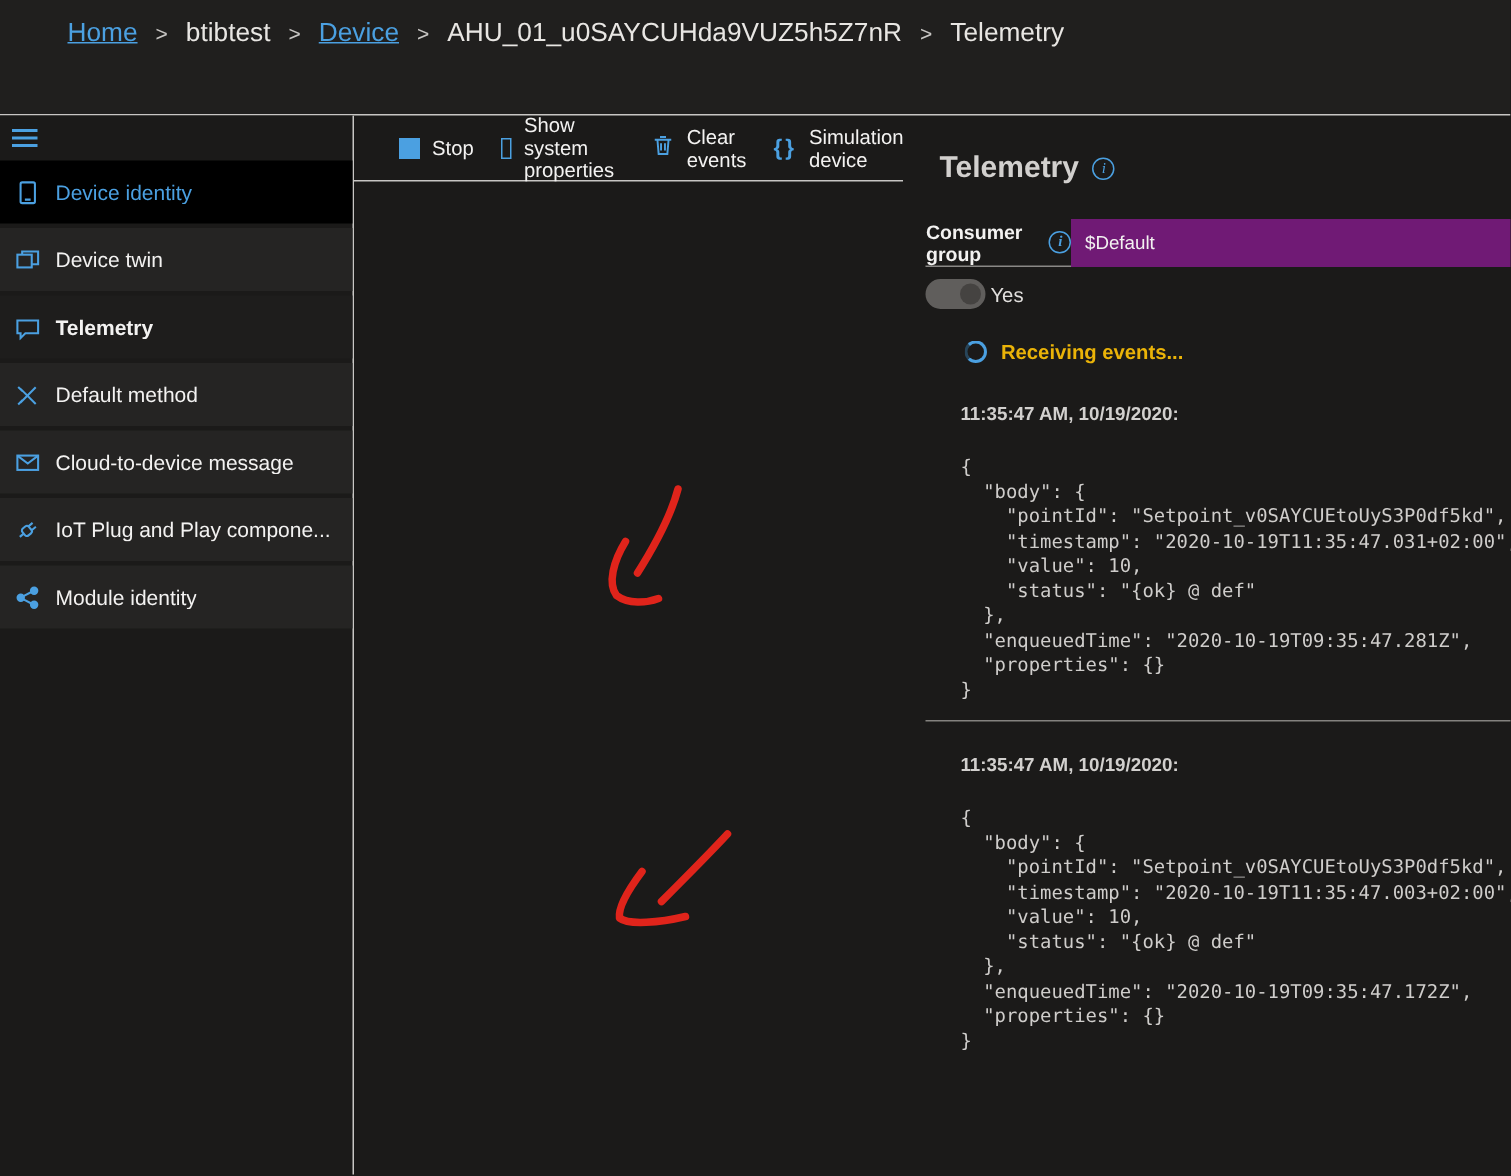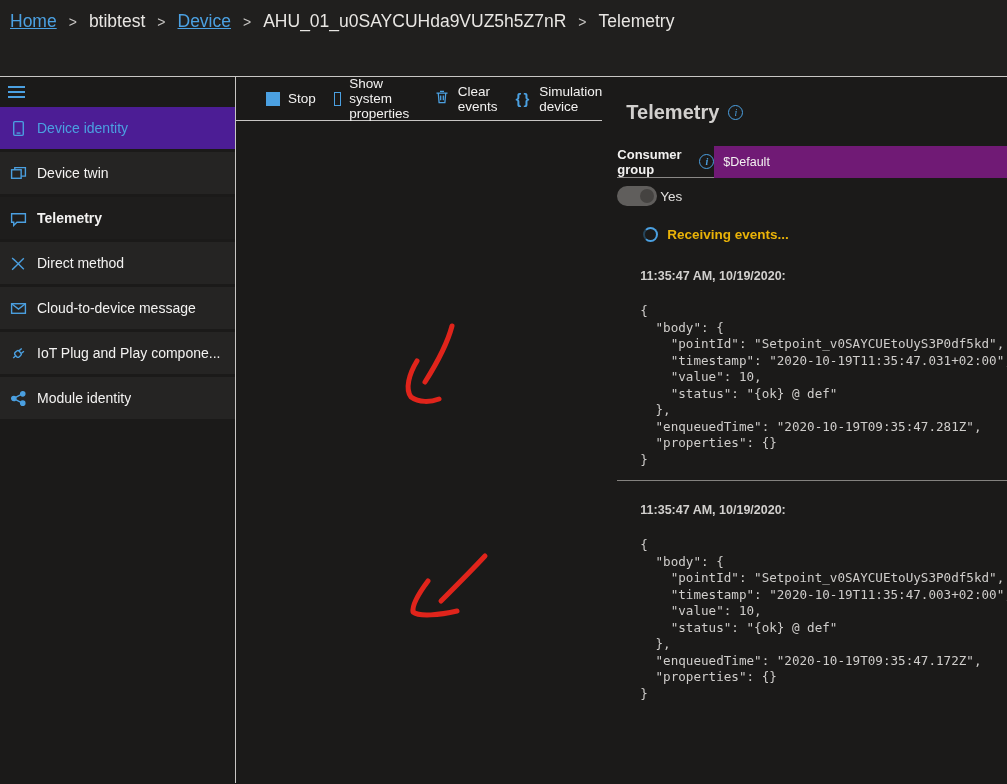--- a/index.html
+++ b/index.html
@@ -2,32 +2,32 @@
 <html><head>
 <meta charset="utf-8">
 <style>
   * { margin:0; padding:0; box-sizing:border-box; }
   html,body { width:1007px; height:784px; background:#1b1a19; overflow:hidden;
     font-family:"Liberation Sans", sans-serif; color:#f3f2f1; position:relative; }
 
   
   .header { height:77px; background:#201f1e; border-bottom:1px solid #c8c6c4;
     padding:11px 0 0 10px; }
-  .crumbs { display:flex; align-items:center; gap:12px; font-size:17.5px; color:#e8e6e3; }
+  .crumbs { display:flex; align-items:center; gap:12px; font-size:17.5px; color:#e8e6e3;margin-left:35px; }
   .crumb.link { color:#4ba0e1; text-decoration:underline; cursor:pointer; }
   .crumb-sep { color:#c8c6c4; font-size:14px; }
 
   
   .layout { display:flex; height:706px; }
   .sidebar { width:236px; background:#1b1a19; border-right:1px solid #c8c6c4; flex:none; }
   .burger-row { height:30px; padding:9px 0 0 8px; }
   .burger span { display:block; width:17px; height:2px; background:#4ba0e1; margin-bottom:3px; }
   .nav-item { height:42px; margin-bottom:3px; background:#252423; display:flex;
     align-items:center; padding-left:10px; gap:10px; font-size:14px; color:#f3f2f1; cursor:pointer; }
-  .nav-item.hovered { background:#4c1d95; color:#4ba0e1; }
+  .nav-item.hovered { background:#000000; color:#4ba0e1; }
   .nav-item.active { background:#1e1d1c; font-weight:bold; }
   .nav-icon { width:17px; height:17px; flex:none; display:flex; align-items:center; }
   .nav-icon svg { stroke:#4ba0e1; fill:none; stroke-width:1.3; }
   .nav-label { white-space:nowrap; overflow:hidden; text-overflow:ellipsis; }
 
   .main { flex:1; display:flex; }
   .toolbar { height:44px; border-bottom:1px solid #c8c6c4; display:flex; align-items:center;
     padding-left:30px; gap:18px; }
   .tool-btn { display:flex; align-items:center; gap:8px; font-size:13.5px; color:#f3f2f1; cursor:pointer; }
   .sq-fill { width:14px; height:14px; background:#4ba0e1; }
@@ -140,21 +140,21 @@
       </span>
       <span class="nav-label">Telemetry</span>
     </div>
 
     <div class="nav-item">
       <span class="nav-icon">
         <svg width="17" height="17" viewBox="0 0 16 16">
             <path d="M3.5 4 L13 13.5 M13 3 L3.5 12.5 M2 2.8 L4.8 5.5 M2 13.8 L4.8 11"></path>
           </svg>
       </span>
-      <span class="nav-label">Direct method</span>
+      <span class="nav-label">Default method</span>
     </div>
 
     <div class="nav-item">
       <span class="nav-icon">
         <svg width="17" height="17" viewBox="0 0 16 16">
             <rect x="1.5" y="3.5" width="13" height="9"></rect>
             <polyline points="1.5,3.5 8,8.5 14.5,3.5"></polyline>
           </svg>
       </span>
       <span class="nav-label">Cloud-to-device message</span>

